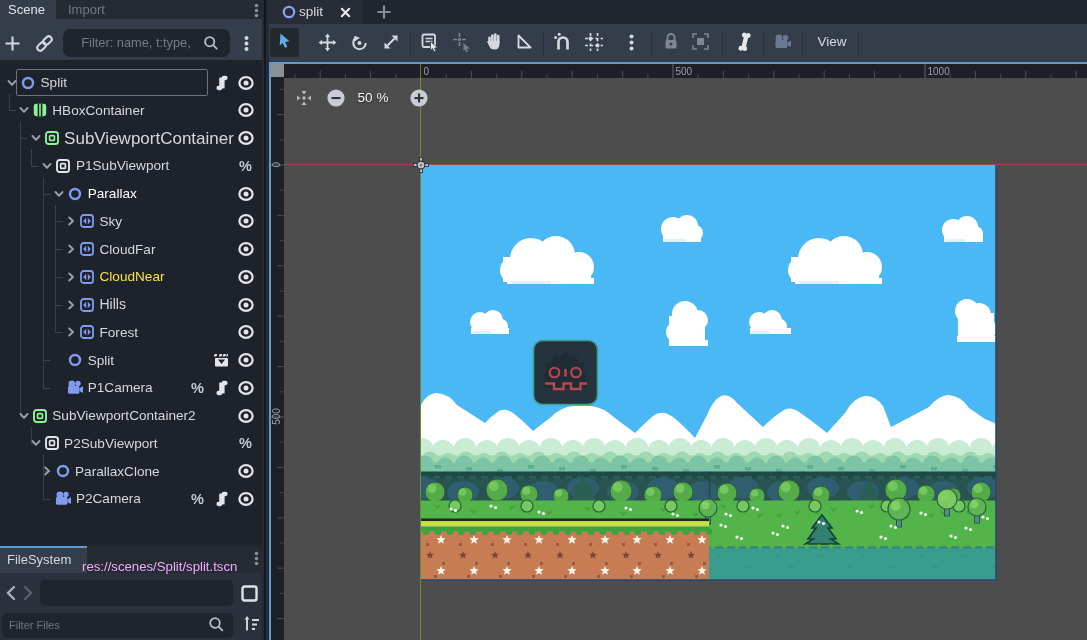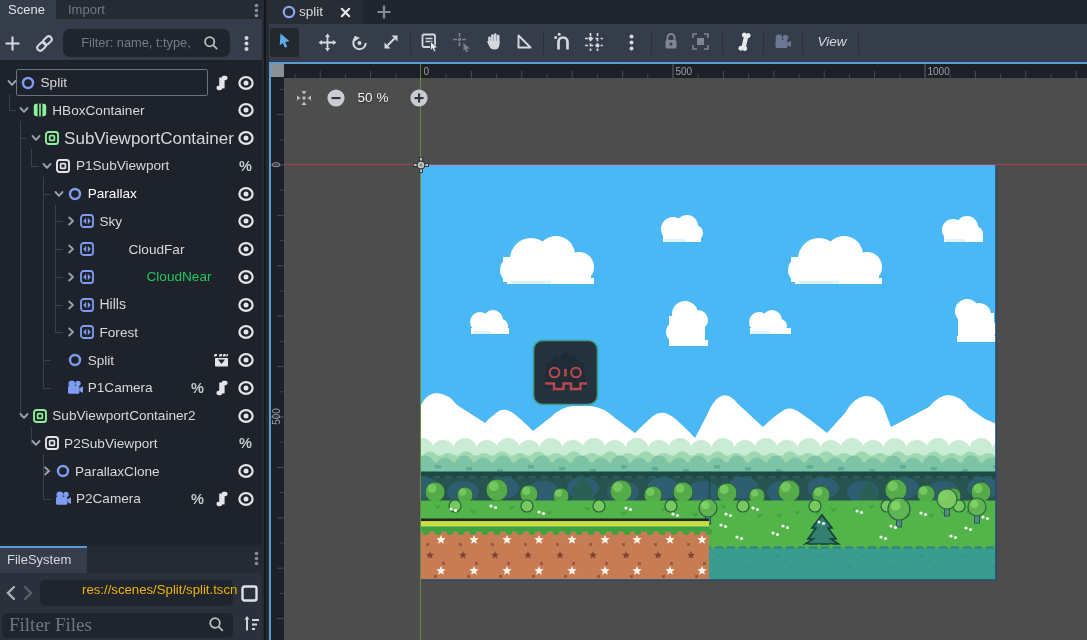--- a/index.html
+++ b/index.html
@@ -121,21 +121,21 @@
     </g>
   </svg>
 <svg style="position:absolute;left:774px;top:34px;" width="18" height="15" viewBox="0 0 18 15">
     <g fill="#6b7894">
       <circle cx="5" cy="4" r="3.4"></circle>
       <circle cx="11.5" cy="3.6" r="2.7"></circle>
 <rect x="1.5" y="6" width="12" height="8" rx="1.6"></rect>
       <path d="M13.5 8.5 L17 6.8 V13 L13.5 11.3 Z"></path>
     </g>
   </svg>
-<div style="left:812px;top:33px;width:40px;height:18px;color:#d5d8dd;font-size:13.5px;line-height:18px;text-align:center;font-style:italic;">View</div>
+<div style="left:812px;top:33px;width:40px;height:18px;color:#d5d8dd;font-size:13.5px;line-height:18px;text-align:center;">View</div>
 <div style="left:269px;top:61.5px;width:818px;height:2px;background:#5b9bd3;"></div>
 <div style="left:269px;top:61.5px;width:2px;height:579px;background:#5b9bd3;"></div>
 <div style="left:271px;top:63.5px;width:12.5px;height:13px;background:#8b9095;"></div>
 <div style="left:283.5px;top:63.5px;width:803.5px;height:14px;background:#1d2127;"></div>
 <div style="left:271px;top:76.5px;width:12.5px;height:563.5px;background:#1d2127;"></div>
 <svg style="position:absolute;left:283.5px;top:63.5px;" width="803" height="14" viewBox="0 0 803 14">
     <rect x="10.5" y="10" width="1" height="4" fill="#43474e"></rect>
     <rect x="35.7" y="7" width="1" height="7" fill="#4a4e55"></rect>
     <rect x="60.9" y="10" width="1" height="4" fill="#43474e"></rect>
     <rect x="86.1" y="7" width="1" height="7" fill="#4a4e55"></rect>
@@ -930,36 +930,36 @@
     </g>
   </svg>
 <svg style="position:absolute;left:66.0px;top:244.0px" width="10" height="10" viewBox="0 0 10 10">
     <path d="M3.2 1.5 L7 5 L3.2 8.5" fill="none" stroke="#9aa0a8" stroke-width="1.9" stroke-linecap="round" stroke-linejoin="round"></path>
   </svg>
 <svg style="position:absolute;left:80.0px;top:242.0px" width="14" height="14" viewBox="0 0 14 14">
     <rect x="1" y="1" width="12" height="12" rx="2.6" fill="none" stroke="#7e9cf1" stroke-width="1.8"></rect>
 <path d="M6.2 3.8 L3.2 7 L6.2 10.2 Z" fill="#7e9cf1"></path>
     <path d="M7.8 3.8 L10.8 7 L7.8 10.2 Z" fill="#7e9cf1"></path>
   </svg>
-<div style="position:absolute;left:99.5px;top:240.5px;height:17px;color:#d5d8dd;font-size:13.6px;line-height:17px;white-space:nowrap;margin-left:29px;">CloudFar</div>
+<div style="position:absolute;left:99.5px;top:240.5px;height:17px;color:#d5d8dd;font-size:13.6px;line-height:17px;white-space:nowrap;">CloudFar</div>
 <svg style="position:absolute;left:237.5px;top:242.0px" width="16" height="14" viewBox="0 0 16 14">
     <g>
       <ellipse cx="8" cy="7" rx="6.6" ry="5.9" fill="none" stroke="#e2e5e9" stroke-width="2.2"></ellipse>
 <circle cx="8" cy="7" r="2.5" fill="#e2e5e9"></circle>
     </g>
   </svg>
 <svg style="position:absolute;left:66.0px;top:271.8px" width="10" height="10" viewBox="0 0 10 10">
     <path d="M3.2 1.5 L7 5 L3.2 8.5" fill="none" stroke="#9aa0a8" stroke-width="1.9" stroke-linecap="round" stroke-linejoin="round"></path>
   </svg>
 <svg style="position:absolute;left:80.0px;top:269.8px" width="14" height="14" viewBox="0 0 14 14">
     <rect x="1" y="1" width="12" height="12" rx="2.6" fill="none" stroke="#7e9cf1" stroke-width="1.8"></rect>
 <path d="M6.2 3.8 L3.2 7 L6.2 10.2 Z" fill="#7e9cf1"></path>
     <path d="M7.8 3.8 L10.8 7 L7.8 10.2 Z" fill="#7e9cf1"></path>
   </svg>
-<div style="position:absolute;left:99.5px;top:268.2px;height:17px;color:#22c55e;font-size:13.6px;line-height:17px;white-space:nowrap;margin-left:47px;">CloudNear</div>
+<div style="position:absolute;left:99.5px;top:268.2px;height:17px;color:#fde047;font-size:13.6px;line-height:17px;white-space:nowrap;">CloudNear</div>
 <svg style="position:absolute;left:237.5px;top:269.8px" width="16" height="14" viewBox="0 0 16 14">
     <g>
       <ellipse cx="8" cy="7" rx="6.6" ry="5.9" fill="none" stroke="#e2e5e9" stroke-width="2.2"></ellipse>
 <circle cx="8" cy="7" r="2.5" fill="#e2e5e9"></circle>
     </g>
   </svg>
 <svg style="position:absolute;left:66.0px;top:299.5px" width="10" height="10" viewBox="0 0 10 10">
     <path d="M3.2 1.5 L7 5 L3.2 8.5" fill="none" stroke="#9aa0a8" stroke-width="1.9" stroke-linecap="round" stroke-linejoin="round"></path>
   </svg>
 <svg style="position:absolute;left:80.0px;top:297.5px" width="14" height="14" viewBox="0 0 14 14">
@@ -1103,26 +1103,26 @@
     </g>
   </svg>
 <div style="left:0;top:573px;width:262px;height:67px;background:#2b313c;"></div>
 <svg style="position:absolute;left:5px;top:585px;" width="12" height="16" viewBox="0 0 12 16">
     <path d="M9 2 L3 8 L9 14" fill="none" stroke="#aab0b8" stroke-width="2.4" stroke-linecap="round"></path>
   </svg>
 <svg style="position:absolute;left:22px;top:585px;" width="12" height="16" viewBox="0 0 12 16">
     <path d="M3 2 L9 8 L3 14" fill="none" stroke="#596068" stroke-width="2.4" stroke-linecap="round"></path>
   </svg>
 <div style="left:40px;top:579.5px;width:193px;height:26.5px;background:#20252d;border-radius:5px;"></div>
-<div style="left:46px;top:582px;width:185px;height:16px;color:#eab308;font-size:13.2px;line-height:16px;padding-left:36px;">res://scenes/Split/split.tscn</div>
+<div style="left:46px;top:559px;width:185px;height:16px;color:#f0abfc;font-size:13.2px;line-height:16px;padding-left:36px;">res://scenes/Split/split.tscn</div>
 <svg style="position:absolute;left:240px;top:584px;" width="19" height="19" viewBox="0 0 19 19">
     <rect x="2.5" y="2.5" width="14" height="14" rx="2" fill="none" stroke="#dfe2e6" stroke-width="2.4"></rect>
   </svg>
 <div style="left:2px;top:612.5px;width:231px;height:25px;background:#20252d;border-radius:5px;"></div>
-<div style="left:9px;top:617px;width:120px;height:16px;color:#6e7684;font-size:19px;line-height:16px;font-family:Liberation Serif, serif;">Filter Files</div>
+<div style="left:9px;top:617px;width:120px;height:16px;color:#6e7684;font-size:11px;line-height:16px;">Filter Files</div>
 <svg style="position:absolute;left:208px;top:616px;" width="17" height="17" viewBox="0 0 17 17">
     <g fill="none" stroke="#b9bec6" stroke-width="1.8">
       <circle cx="7" cy="7" r="4.8"></circle>
       <path d="M10.6 10.6 L14.8 14.8"></path>
     </g>
   </svg>
 <svg style="position:absolute;left:243px;top:615px;" width="18" height="19" viewBox="0 0 18 19">
     <g stroke="#d5d9df" stroke-width="1.9" fill="#d5d9df">
 <path d="M4 3.2 V15.5" fill="none"></path>
       <path d="M4 1 L6.4 4.4 H1.6 Z" stroke="none"></path>

